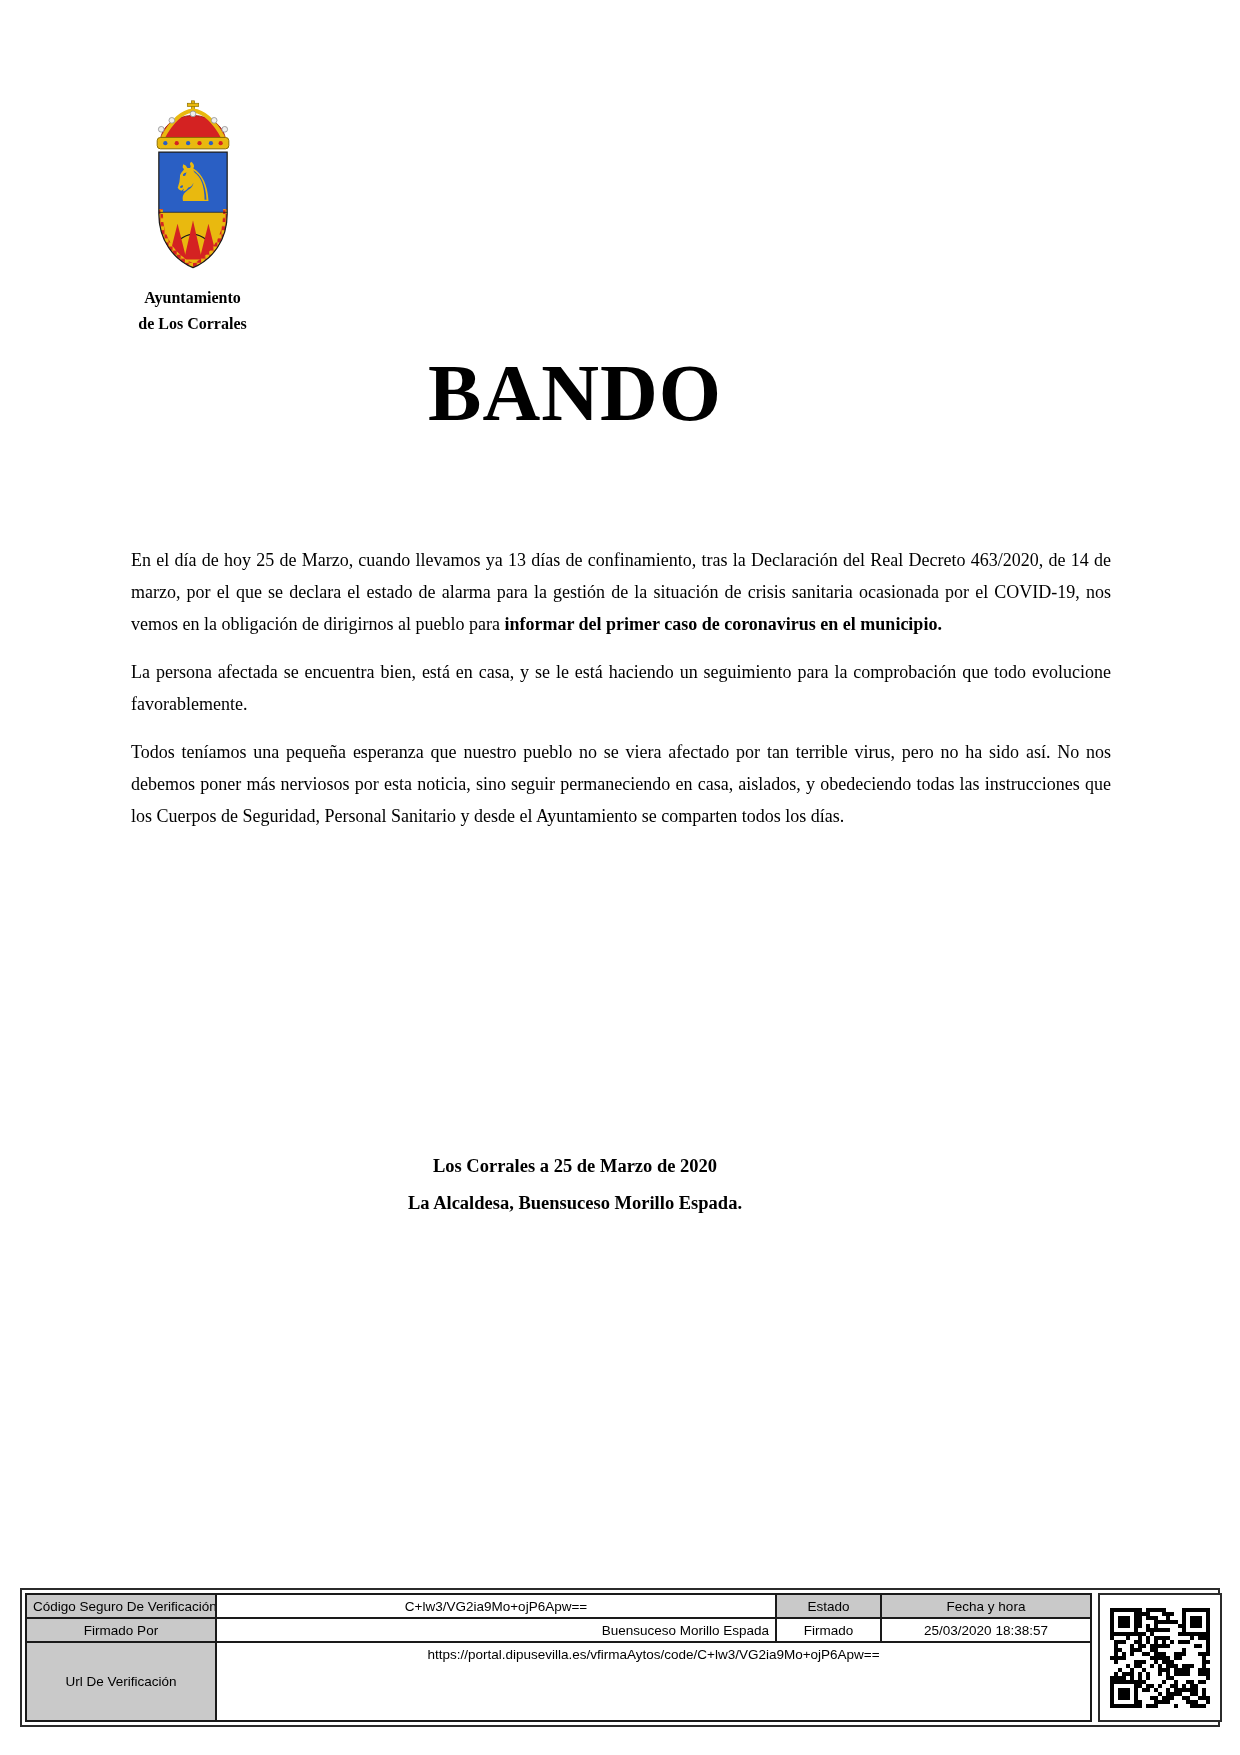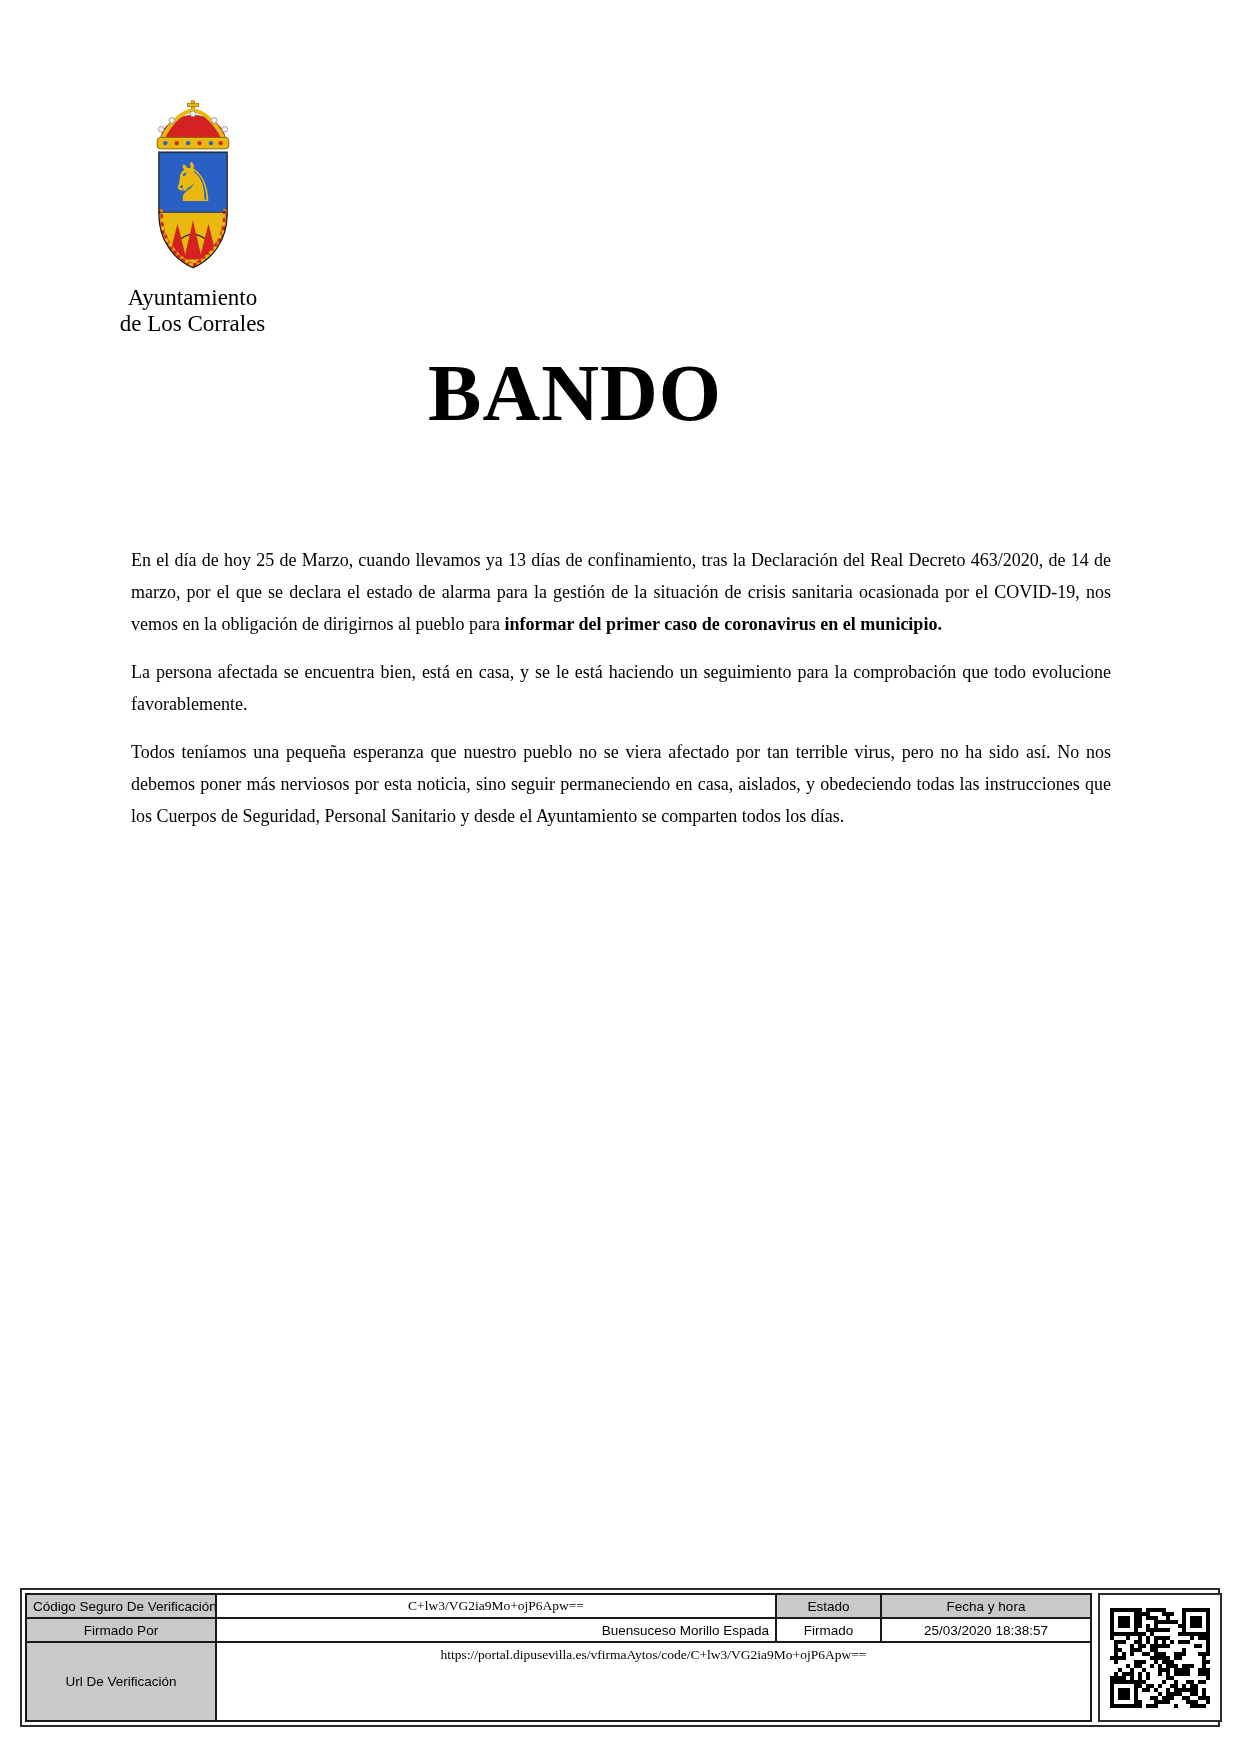--- a/index.html
+++ b/index.html
@@ -6,21 +6,21 @@
   html,body { background:#ffffff; }
   .page {
     position:relative; width:1240px; height:1755px; background:#ffffff;
     font-family:"Liberation Serif","DejaVu Serif",serif; color:#000;
     overflow:hidden;
   }
 
   
   .logo-block { position:absolute; left:100px; top:100px; width:185px; text-align:center; }
   .emblem { display:block; margin:0 auto 10px auto; }
-  .org-name { font-weight:normal; font-size:23px; line-height:26px; }
+  .org-name { font-weight:bold; font-size:16px; line-height:26px; }
 
   
   .doc-title {
     position:absolute; left:115px; top:348px; width:920px; text-align:center;
     font-size:80px; font-weight:bold; letter-spacing:1px;
   }
 
   
   .body-text {
     position:absolute; left:115px; top:528px; width:1012px;
@@ -42,21 +42,21 @@
     display:flex; align-items:stretch; padding:3px;
     font-family:"Liberation Sans","DejaVu Sans",sans-serif; font-size:13.5px;
   }
   .sig-table { border-collapse:collapse; table-layout:fixed; width:1065px; height:100%; }
   .sig-table td { border:2px solid #1a1a1a; padding:1px 6px; vertical-align:middle; overflow:hidden; white-space:nowrap; }
   .sig-table tr { height:24px; }
   .sig-table tr.tall { height:auto; }
   .lbl { background:#c9c9c9; text-align:center; }
   .cell-center { text-align:center; }
   .cell-left { text-align:right; }
-  .mono { font-family:Liberation Serif, serif; font-size:13.5px;margin-left:15px; }
+  .mono { font-family:Liberation Sans, sans-serif; font-size:13.5px;margin-left:15px; }
   .v-top { vertical-align:top !important; padding-top:4px !important; }
 
   .qr-box {
     width:124px; margin-left:6px; border:2px solid #2b2b2b; background:#fff;
     display:flex; align-items:center; justify-content:center; flex:none;
   }
   .qr { display:grid; grid-template-columns:repeat(25,4px); grid-auto-rows:4px; }
   .qr i { display:block; }
   .qr i.b { background:#000; }
   .qr i.w { background:#fff; }
@@ -132,20 +132,24 @@
   </div>
 
   <div class="doc-title">BANDO</div>
 
   <div class="body-text">
     <p><span>En el día de hoy 25 de Marzo, cuando llevamos ya 13 días de confinamiento, tras la Declaración del Real Decreto 463/2020, de 14 de marzo, por el que se declara el estado de alarma para la gestión de la situación de crisis sanitaria ocasionada por el COVID-19, nos vemos en la obligación de dirigirnos al pueblo para </span><span class="b">informar del primer caso de coronavirus en el municipio.</span></p>
     <p>La persona afectada se encuentra bien, está en casa, y se le está haciendo un seguimiento para la comprobación que todo evolucione favorablemente.</p>
     <p>Todos teníamos una pequeña esperanza que nuestro pueblo no se viera afectado por tan terrible virus, pero no ha sido así. No nos debemos poner más nerviosos por esta noticia, sino seguir permaneciendo en casa, aislados, y obedeciendo todas las instrucciones que los Cuerpos de Seguridad, Personal Sanitario y desde el Ayuntamiento se comparten todos los días.</p>
   </div>
 
+  <div class="closing">
+    <div>Los Corrales a 25 de Marzo de 2020</div>
+    <div>La Alcaldesa, Buensuceso Morillo Espada.</div>
+  </div>
 
   <div class="footer">
     <table class="sig-table">
       <colgroup>
         <col style="width:190px">
           <col style="width:560px">
           <col style="width:105px">
           <col style="width:210px">
       </colgroup>
       <tbody>

